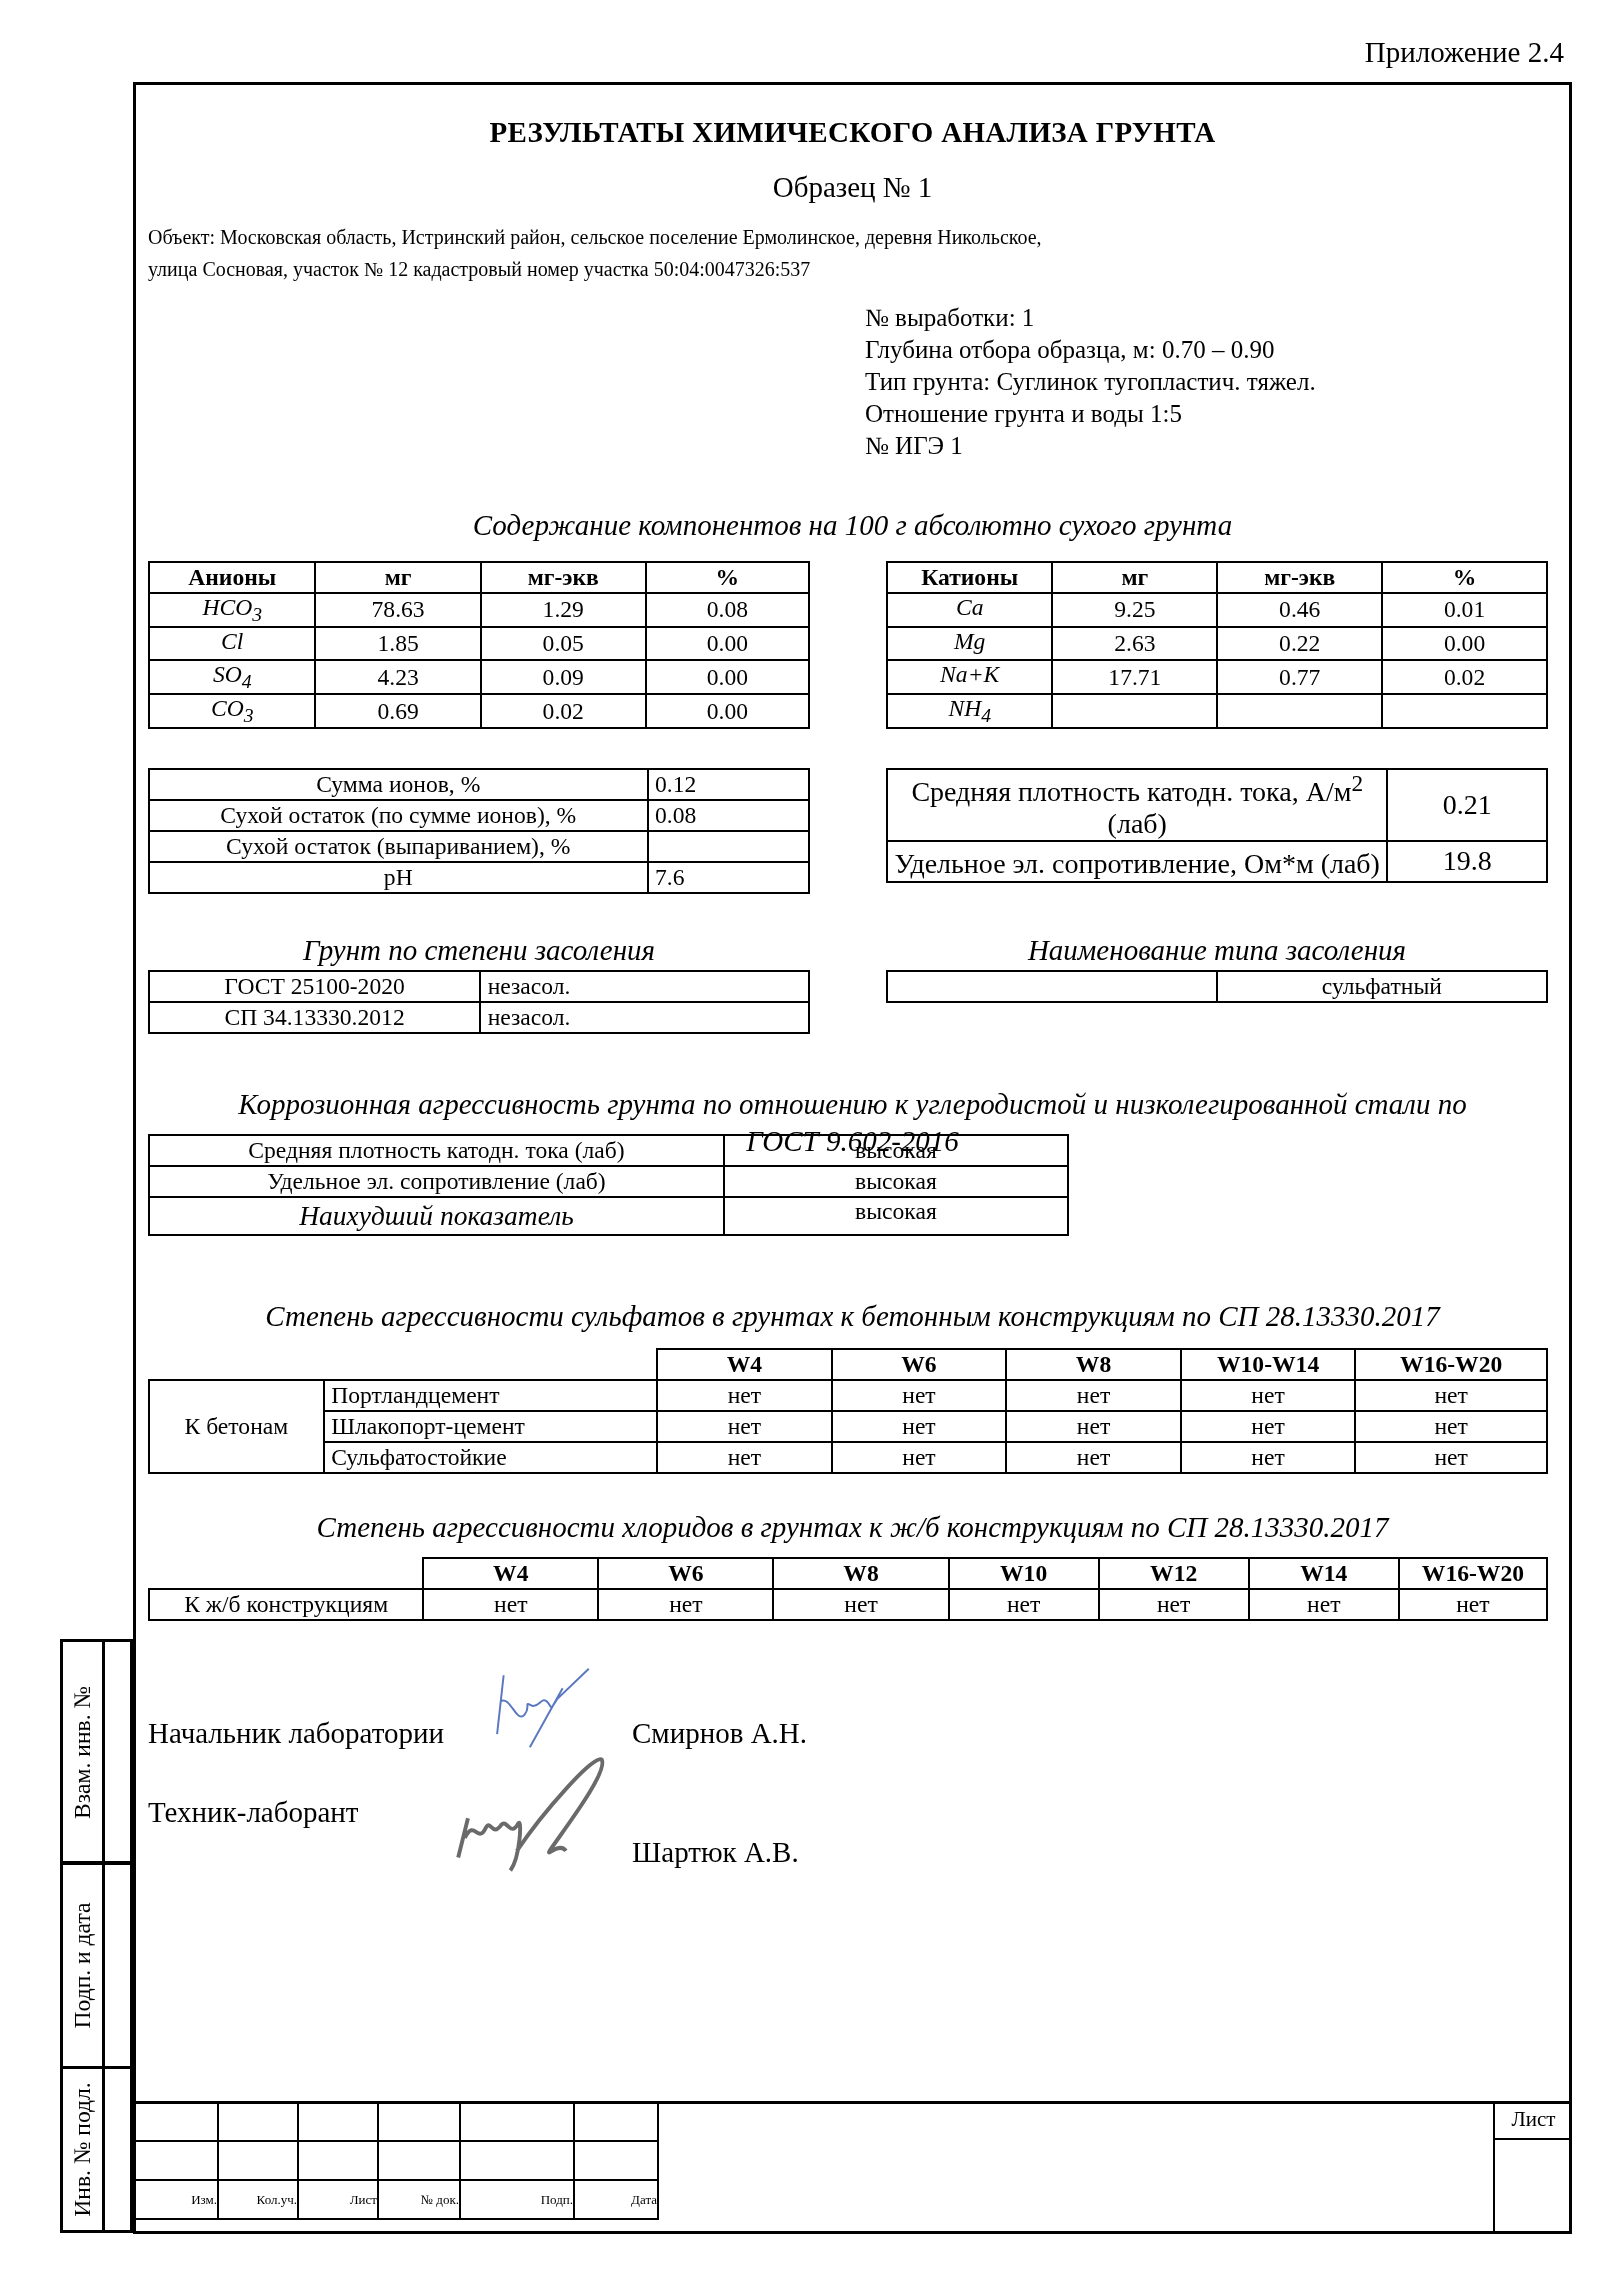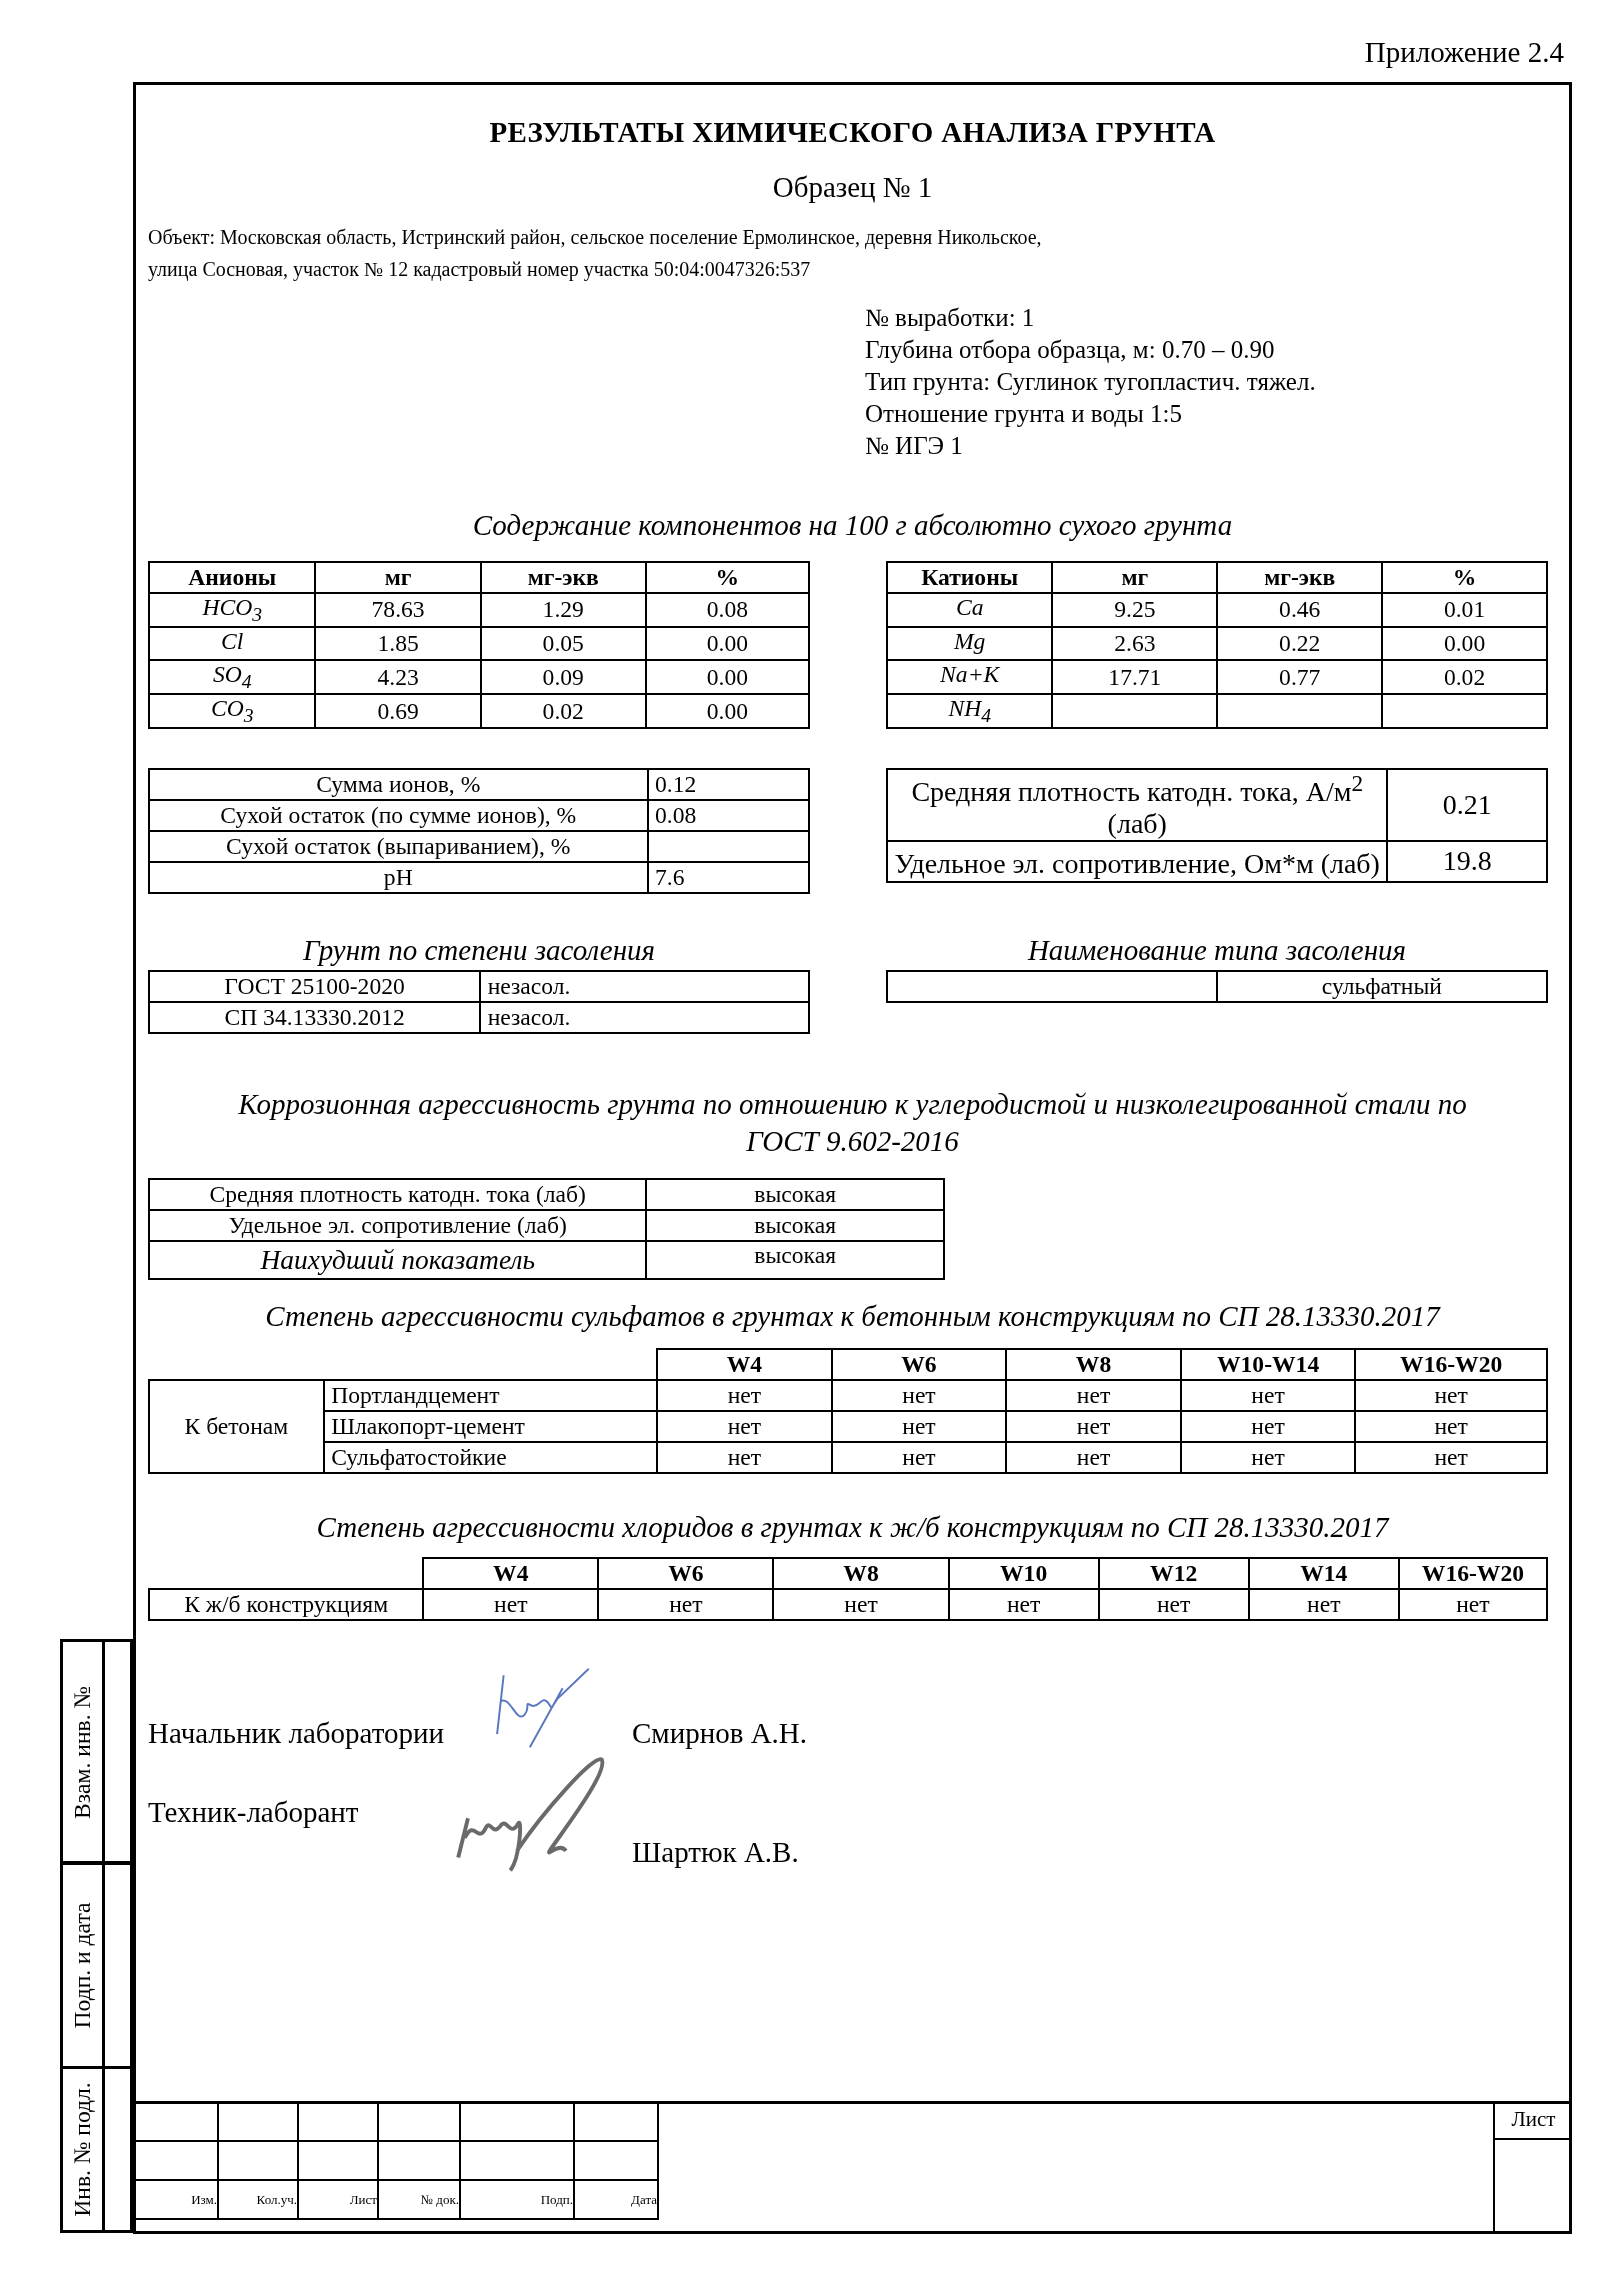--- a/index.html
+++ b/index.html
@@ -209,21 +209,21 @@
     <td></td>
     <td>сульфатный</td>
   </tr>
 </tbody>
   </table>
 
 <div class="abs section-h" style="left:133px;width:1439px;top:1086px;line-height:37px;">
   <div>Коррозионная агрессивность грунта по отношению к углеродистой и низколегированной стали по</div>
   <div>ГОСТ 9.602-2016</div>
 </div>
-<table class="grid" style="left:148px;top:1178px;width:797px;">
+<table class="grid" style="left:148px;top:1134px;width:921px;">
   <colgroup>
       <col style="width:498px">
       <col style="width:298px">
     </colgroup>
   <tbody>
       <tr>
     <td class="r">Средняя плотность катодн. тока (лаб)</td>
     <td>высокая</td>
   </tr>
   <tr>

